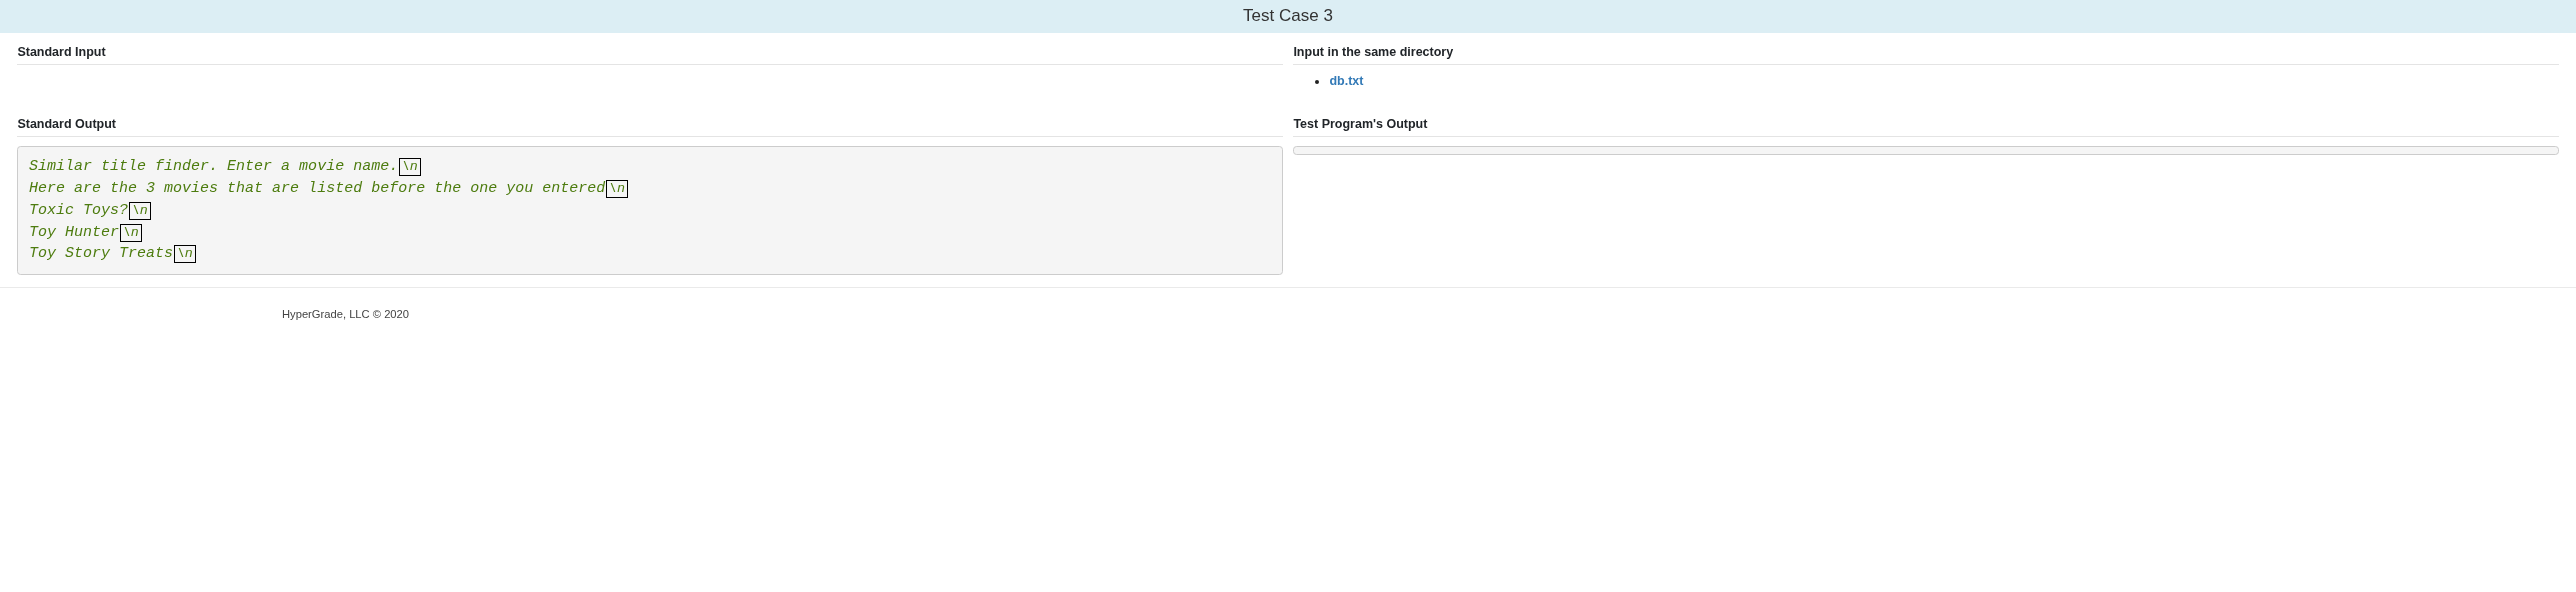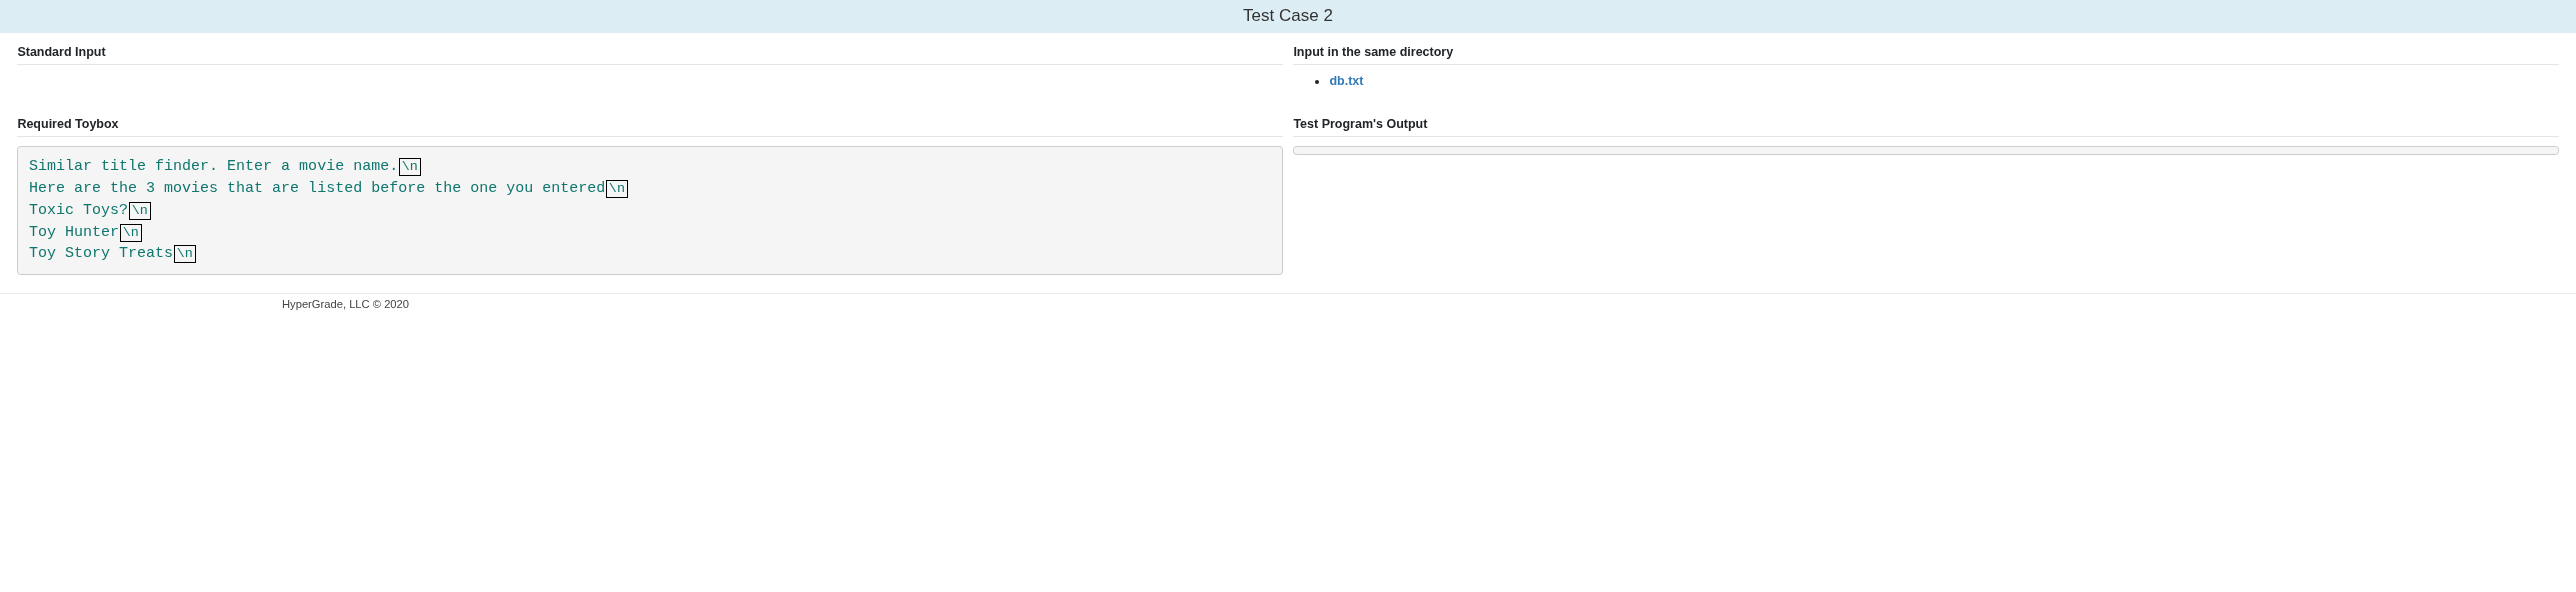--- a/index.html
+++ b/index.html
@@ -58,76 +58,77 @@
       font-weight: bold;
     }
     .code-box {
       background: #f5f5f5;
       border: 0.9px solid #ccc;
       border-radius: 3.6px;
       padding: 9px 10.7px;
       font-family: "SFMono-Regular", Consolas, "Liberation Mono", Menlo, monospace;
       font-size: 15px;
       line-height: 1.45;
-      color: #0f766e;
+      color: #4d7c0f;
       white-space: pre;
       overflow-x: auto;
       min-height: 18px;
+      font-style: italic;
     }
     .code-box.empty {
       padding: 2.7px 10.7px;
       min-height: 9px;
     }
     .nl {
       border: 1.3px solid #000;
       padding: 0 1.8px;
       font-family: inherit;
       font-size: 13.4px;
       display: inline-block;
       line-height: 1.2;
       margin-left: 0.9px;
       vertical-align: baseline;
     }
     .footer-wrap {
       border-top: 0.9px solid #eaeaea;
-      margin-top: 18px;
-      padding: 4px 0 16px 0;
+      margin-top: 12px;
+      padding: 20px 0 16px 0;
     }
     .footer-text {
       font-size: 11.2px;
       color: #444;
       margin-left: 282px;
     }
   </style>
 </head>
 <body>
 
 <div class="header-bar">
-  <span>Test Case 2</span>
+  <span>Test Case 3</span>
 </div>
 
 <div class="content">
 
   <div class="row">
     <div class="col">
       <div class="section-header">Standard Input</div>
     </div>
     <div class="col">
       <div class="section-header">Input in the same directory</div>
       <ul class="file-list">
         <li>
           <a class="file-link">db.txt</a>
         </li>
       </ul>
     </div>
   </div>
 
   <div class="row">
     <div class="col">
-      <div class="section-header">Required Toybox</div>
+      <div class="section-header">Standard Output</div>
       <div class="code-box" id="required-output-box">Similar title finder. Enter a movie name.<span class="nl">\n</span>
 Here are the 3 movies that are listed before the one you entered<span class="nl">\n</span>
 Toxic Toys?<span class="nl">\n</span>
 Toy Hunter<span class="nl">\n</span>
 Toy Story Treats<span class="nl">\n</span></div>
     </div>
     <div class="col">
       <div class="section-header">Test Program's Output</div>
       <div class="code-box empty" id="program-output-box"></div>
     </div>

